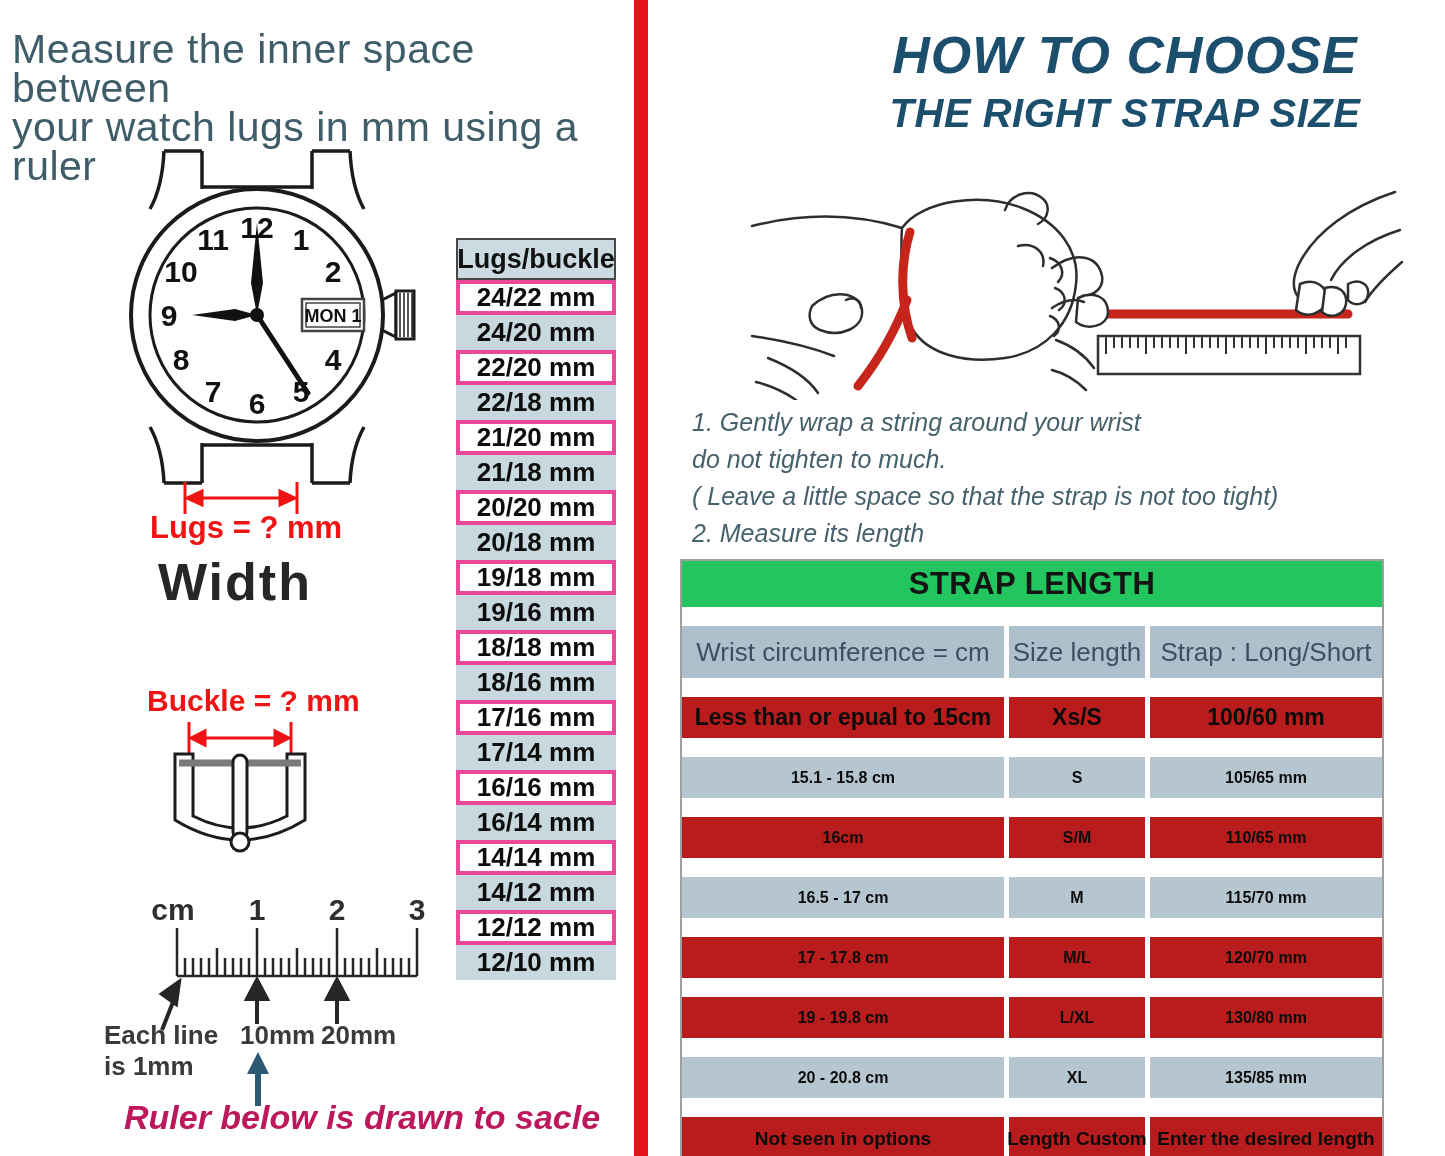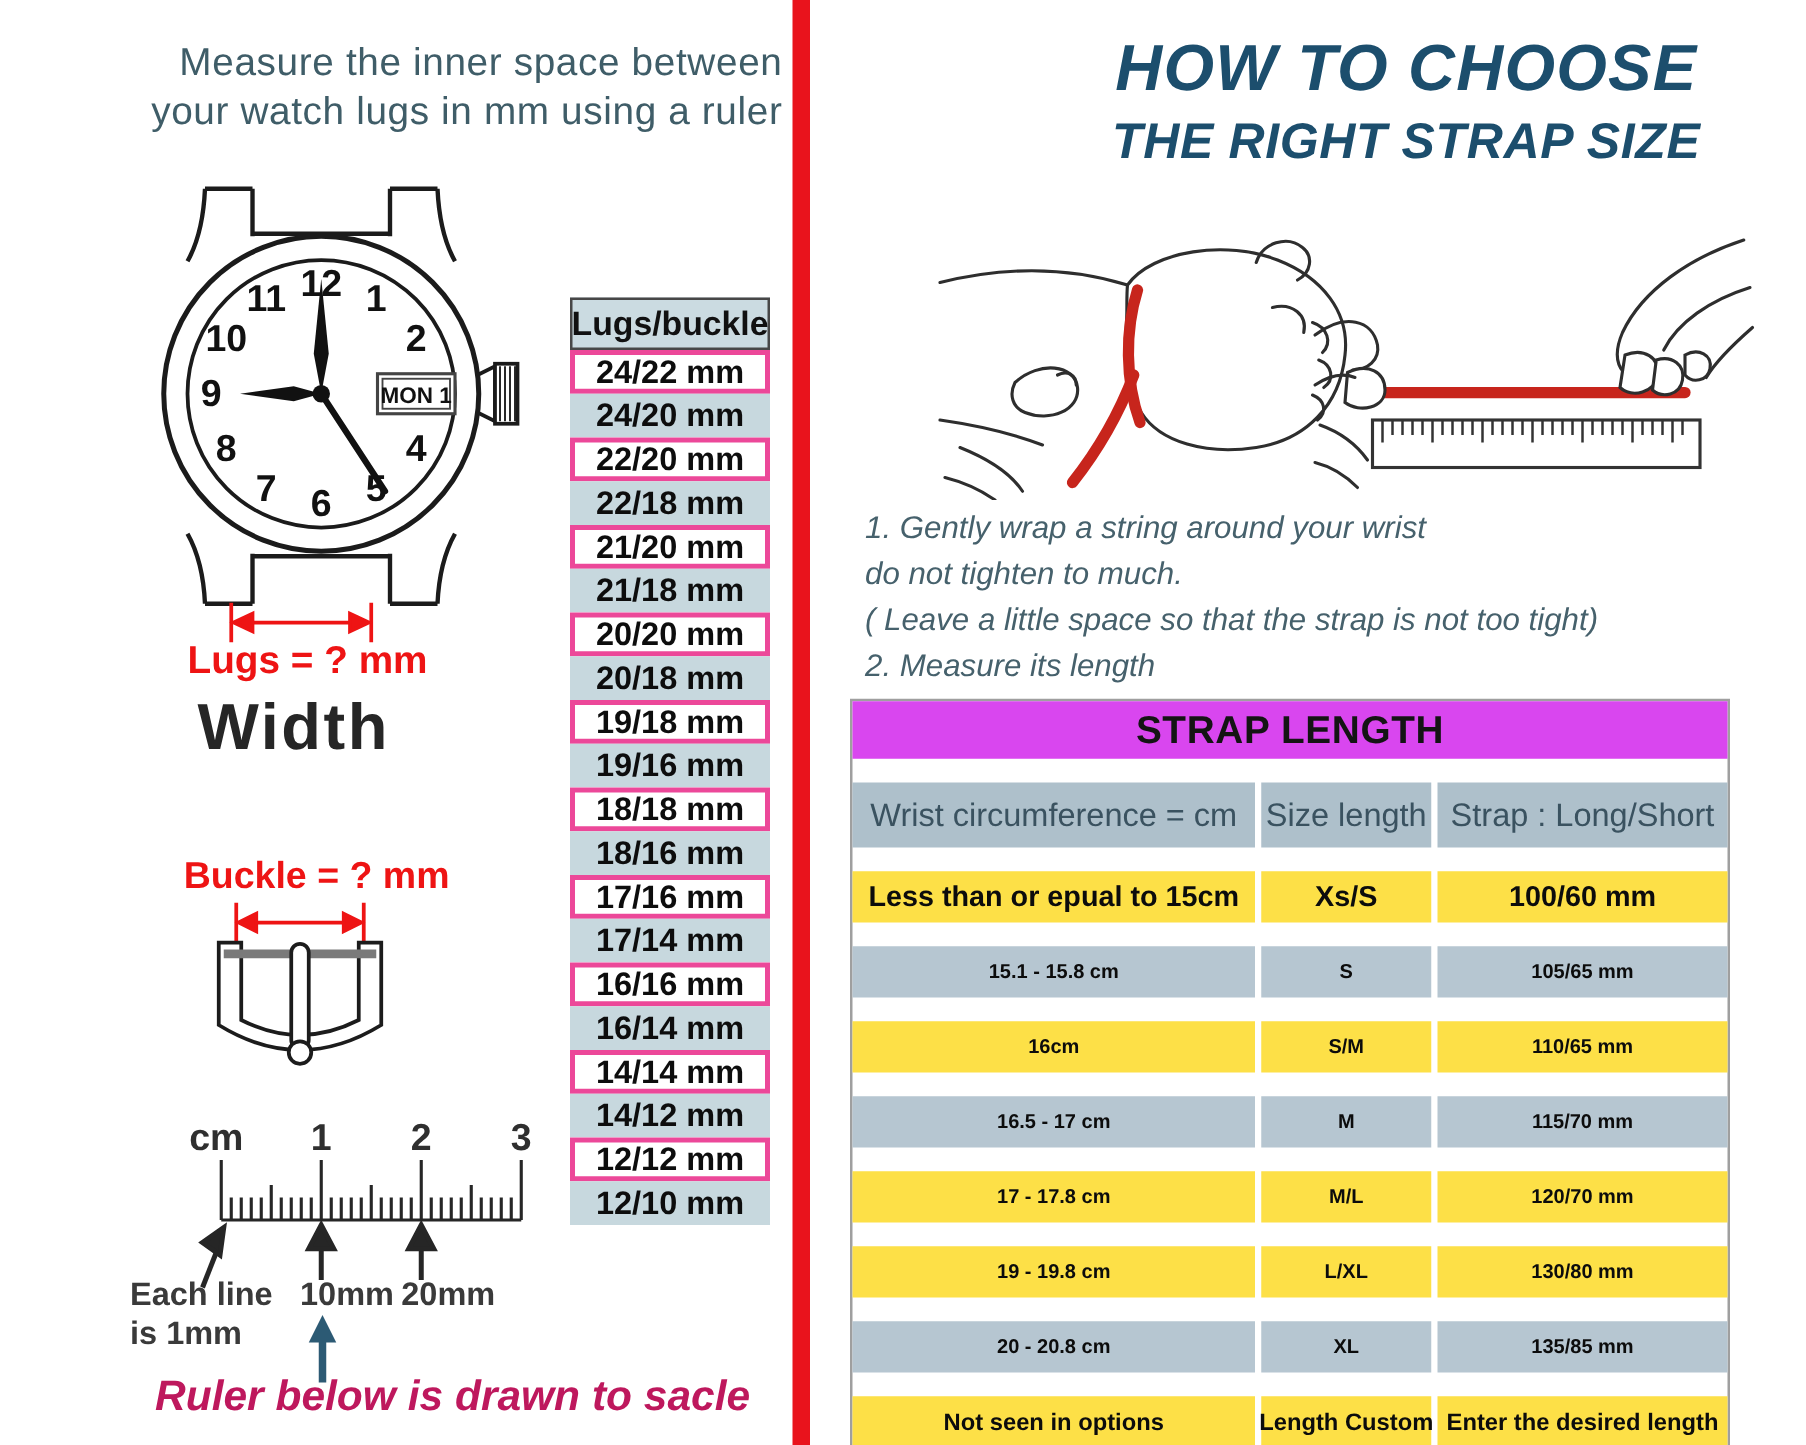--- a/index.html
+++ b/index.html
@@ -4,22 +4,22 @@
 <style>
   html,body{margin:0;padding:0;}
   body{
     width:1445px;height:1156px;position:relative;overflow:hidden;
     background:#ffffff;font-family:"Liberation Sans", sans-serif;
   }
   .abs{position:absolute;}
 
   
   .headline{
-    left:26px;top:30px;width:600px;text-align:right;
-    font-size:31px;line-height:39px;color:#3f5d68;letter-spacing:.5px;
+    left:12px;top:30px;width:600px;text-align:left;
+    font-size:41px;line-height:39px;color:#3f5d68;letter-spacing:.5px;
   }
   .red-label{color:#ee1414;font-weight:bold;}
   .lugs-label{left:150px;top:510px;font-size:31px;}
   .width-label{left:158px;top:552px;font-size:52px;font-weight:bold;color:#262626;letter-spacing:2px;}
   .buckle-label{left:147px;top:684px;font-size:30px;}
   .each-line{left:104px;top:1020px;font-size:26px;font-weight:bold;color:#3a3a3a;line-height:31px;}
   .mm10{left:240px;top:1020px;font-size:26px;font-weight:bold;color:#3a3a3a;}
   .mm20{left:321px;top:1020px;font-size:26px;font-weight:bold;color:#3a3a3a;}
   .scale-note{left:92px;top:1098px;width:520px;font-size:34px;font-weight:bold;font-style:italic;color:#be185d;margin-left:32px;}
 
@@ -41,28 +41,28 @@
 
   
   .r-title{left:860px;top:26px;width:530px;text-align:center;color:#1c4e6d;font-style:italic;font-weight:bold;}
   .r-title .l1{font-size:52px;letter-spacing:1px;line-height:58px;}
   .r-title .l2{font-size:40px;letter-spacing:.5px;line-height:46px;margin-top:6px;}
   .instructions{left:692px;top:404px;width:720px;font-size:25px;font-style:italic;color:#46616c;line-height:37px;}
   .instructions div{white-space:nowrap;}
 
   
   .straptable{left:680px;top:559px;width:704px;box-sizing:border-box;border:2px solid #9f9f9f;background:#ffffff;}
-  .t-title{height:46px;background:#d946ef;display:flex;align-items:center;justify-content:center;
+  .t-title{height:46px;background:#22c55e;display:flex;align-items:center;justify-content:center;
            font-size:31px;font-weight:bold;color:#141414;letter-spacing:.5px;}
   .t-row{display:grid;grid-template-columns:322px 136px 1fr;column-gap:5px;margin-top:19px;}
   .head-cell{background:#aec0cb;color:#3a5260;font-size:26px;height:52px;
              display:flex;align-items:center;justify-content:center;white-space:nowrap;}
   .cell{height:41px;display:flex;align-items:center;justify-content:center;
         font-weight:bold;font-size:16px;color:#0c0c0c;white-space:nowrap;}
-  .row-w .cell{background:#fde047;}
+  .row-w .cell{background:#b91c1c;}
   .row-b .cell{background:#b6c6d1;}
   .t-row.first .cell{font-size:23px;}
   .t-row.last .cell{font-size:19px;height:44px;}
 
   svg{display:block;}
   .sline{stroke:#1b1b1b;fill:none;}
 </style>
 </head>
 <body>
 

